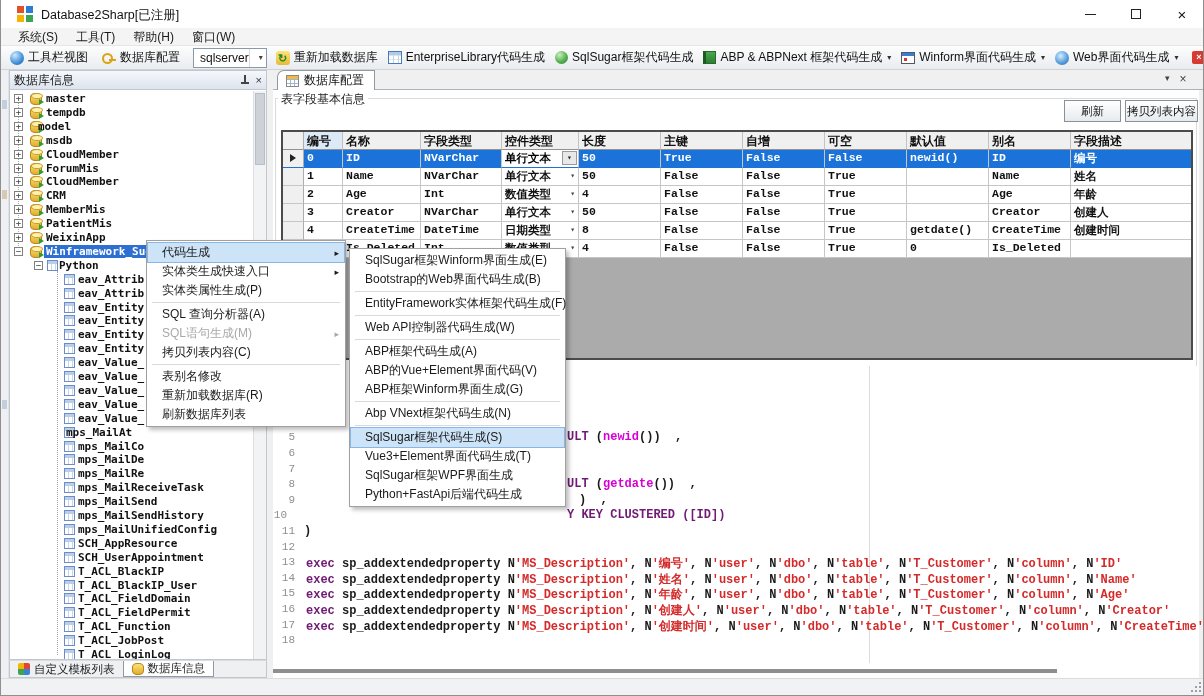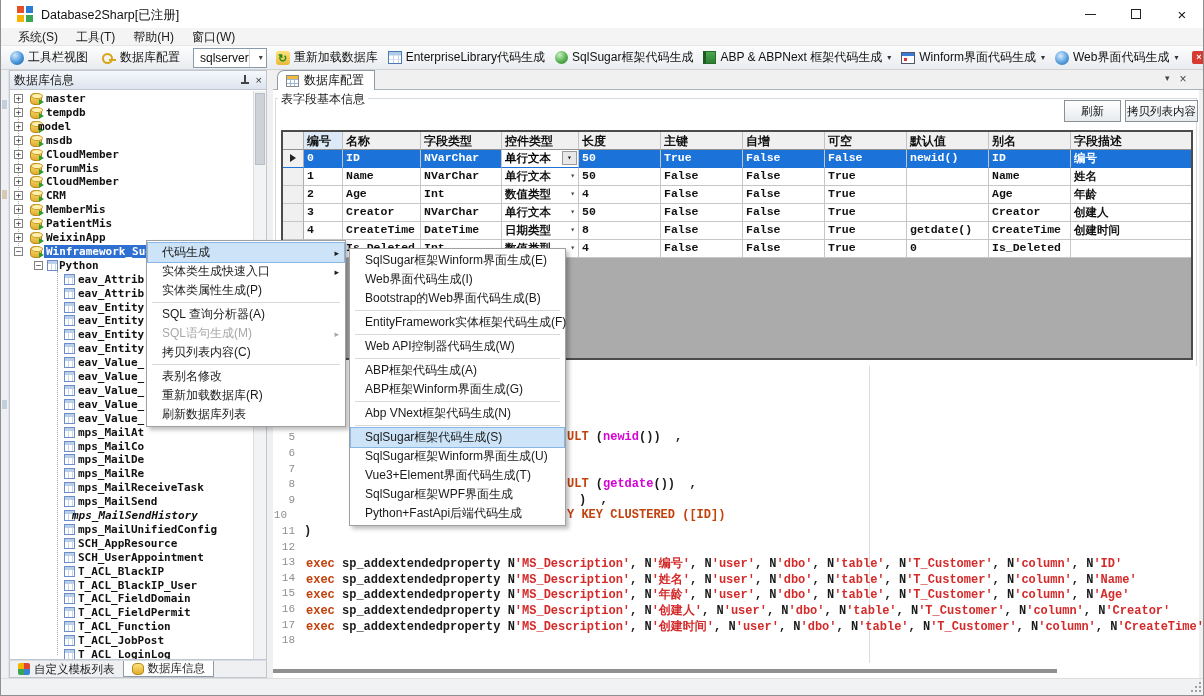--- a/index.html
+++ b/index.html
@@ -91,21 +91,21 @@
 .rowsel .gc{background:#1b72d8;color:#fff;border-bottom-color:#1b72d8}
 .rowsel .gsel{background:#f0f0f0}
 .rowsel .combocell{background:#fff;color:#000}
 .tri{width:0;height:0;border-top:4px solid rgba(0,0,0,0);border-bottom:4px solid rgba(0,0,0,0);border-left:6px solid #222;margin:3px 0 0 4px}
 .ar{position:absolute;right:3px;top:4px;font-size:8px;color:#444;line-height:8px}
 .cmbbtn{position:absolute;right:1px;top:1px;width:15px;height:14px;background:#e8e8e8;border:1px solid #9a9a9a;font-size:8px;text-align:center;line-height:12px;color:#222}
 
 #codearea{left:272px;top:366px;width:925px;height:297px;background:#fff}
 .ln{position:absolute;width:22px;text-align:right;font:400 11px "Liberation Mono",monospace;color:#8f8f8f}
 .cl{position:absolute;font:700 12px "Liberation Mono",monospace;white-space:pre;color:#1a1a1a}
-.cl .kw{color:#c2410c}.cl .str{color:#d42a2a}.cl .fn{color:#d400d4}.cl .pl{color:#1a1a1a}
+.cl .kw{color:#701a75}.cl .str{color:#d42a2a}.cl .fn{color:#d400d4}.cl .pl{color:#1a1a1a}
 #guide{left:868px;top:366px;width:1px;height:297px;background:#dcdcdc}
 #hscroll{left:272px;top:669px;width:784px;height:4px;background:#8f8f8f}
 
 #statusbar{left:0;top:678px;width:1204px;height:18px;background:#f0f2f4;border-top:1px solid #dcdcdc}
 #grip{right:3px;bottom:3px;width:11px;height:11px;position:absolute}
 #grip::before{content:"";position:absolute;width:2px;height:2px;background:#9aa0a8;left:8px;top:0;box-shadow:0 4px #9aa0a8,0 8px #9aa0a8,-4px 4px #9aa0a8,-4px 8px #9aa0a8,-8px 8px #9aa0a8}
 
 .menu{position:absolute;background:#fff;border:1px solid #a0a0a0;box-shadow:3px 3px 4px rgba(0,0,0,.25);padding:2px 1px;z-index:60}
 .mi{height:19px;line-height:19px;padding:0 22px 0 14px;position:relative;color:#1a1a1a;font-size:12px;white-space:nowrap}
 .mi.hl{background:#cde4f8;outline:1px solid #88b6e6}
@@ -310,21 +310,21 @@
     <div class="titem" style="top: 307.8px; left: 0px;">
       <span class="i-tbl" style="left: 54px;"></span>
       <span class="lbl" style="left: 66px;">eav_Value_</span>
     </div>
     <div class="titem" style="top: 321.7px; left: 0px;">
       <span class="i-tbl" style="left: 54px;"></span>
       <span class="lbl" style="left: 66px;">eav_Value_</span>
     </div>
     <div class="titem" style="top: 335.6px; left: 0px;">
       <span class="i-tbl" style="left: 54px;"></span>
-      <span class="lbl" style="left: 66px;">mps_MailAt</span>
+      <span class="lbl" style="left: 54px;">mps_MailAt</span>
     </div>
     <div class="titem" style="top: 349.5px; left: 0px;">
       <span class="i-tbl" style="left: 54px;"></span>
       <span class="lbl" style="left: 66px;">mps_MailCo</span>
     </div>
     <div class="titem" style="top: 363.4px; left: 0px;">
       <span class="i-tbl" style="left: 54px;"></span>
       <span class="lbl" style="left: 66px;">mps_MailDe</span>
     </div>
     <div class="titem" style="top: 377.3px; left: 0px;">
@@ -334,21 +334,21 @@
     <div class="titem" style="top: 391.2px; left: 0px;">
       <span class="i-tbl" style="left: 54px;"></span>
       <span class="lbl" style="left: 66px;">mps_MailReceiveTask</span>
     </div>
     <div class="titem" style="top: 405.1px; left: 0px;">
       <span class="i-tbl" style="left: 54px;"></span>
       <span class="lbl" style="left: 66px;">mps_MailSend</span>
     </div>
     <div class="titem" style="top: 419px; left: 0px;">
       <span class="i-tbl" style="left: 54px;"></span>
-      <span class="lbl" style="left: 60px; font-style: italic;">mps_MailSendHistory</span>
+      <span class="lbl" style="left: 66px;">mps_MailSendHistory</span>
     </div>
     <div class="titem" style="top: 432.9px; left: 0px;">
       <span class="i-tbl" style="left: 54px;"></span>
       <span class="lbl" style="left: 66px;">mps_MailUnifiedConfig</span>
     </div>
     <div class="titem" style="top: 446.8px; left: 0px;">
       <span class="i-tbl" style="left: 54px;"></span>
       <span class="lbl" style="left: 66px;">SCH_AppResource</span>
     </div>
     <div class="titem" style="top: 460.7px; left: 0px;">
@@ -533,34 +533,33 @@
     <div class="mi"><span>SQL 查询分析器(A)</span></div>
     <div class="mi dis"><span>SQL语句生成(M)</span><span class="arr">▸</span></div>
     <div class="mi"><span>拷贝列表内容(C)</span></div>
     <div class="msep"></div>
     <div class="mi"><span>表别名修改</span></div>
     <div class="mi"><span>重新加载数据库(R)</span></div>
     <div class="mi"><span>刷新数据库列表</span></div>
   </div>
 <div class="menu" id="menu2">
     <div class="mi"><span>SqlSugar框架Winform界面生成(E)</span></div>
-    <div class="mi"><span>Web界面代码生成(I)</span></div>
     <div class="mi"><span>Bootstrap的Web界面代码生成(B)</span></div>
     <div class="msep"></div>
     <div class="mi"><span>EntityFramework实体框架代码生成(F)</span></div>
     <div class="msep"></div>
     <div class="mi"><span>Web API控制器代码生成(W)</span></div>
     <div class="msep"></div>
     <div class="mi"><span>ABP框架代码生成(A)</span></div>
+    <div class="mi"><span>ABP的Vue+Element界面代码(V)</span></div>
     <div class="mi"><span>ABP框架Winform界面生成(G)</span></div>
     <div class="msep"></div>
     <div class="mi"><span>Abp VNext框架代码生成(N)</span></div>
     <div class="msep"></div>
     <div class="mi hl"><span>SqlSugar框架代码生成(S)</span></div>
-    <div class="mi"><span>SqlSugar框架Winform界面生成(U)</span></div>
     <div class="mi"><span>Vue3+Element界面代码生成(T)</span></div>
     <div class="mi"><span>SqlSugar框架WPF界面生成</span></div>
     <div class="mi"><span>Python+FastApi后端代码生成</span></div>
   </div>
 
 <div class="ln abs" style="left: 272px; top: 369px;">1</div>
 <div class="ln abs" style="left: 272px; top: 384.6px;">2</div>
 <div class="ln abs" style="left: 272px; top: 400.2px;">3</div>
 <div class="ln abs" style="left: 272px; top: 415.8px;">4</div>
 <div class="ln abs" style="left: 272px; top: 431.4px;">5</div>

